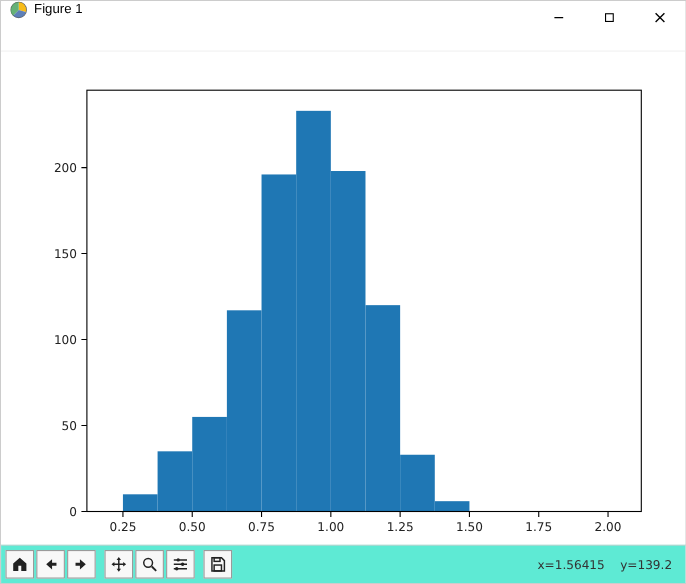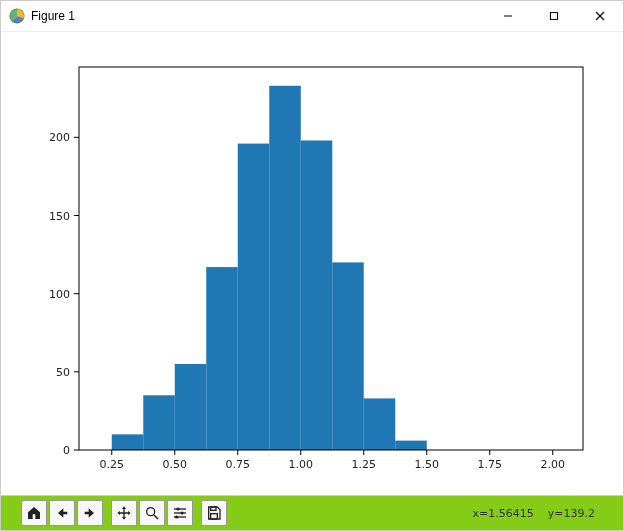--- a/index.html
+++ b/index.html
@@ -18,22 +18,22 @@
     display: flex;
     flex-direction: column;
     border: 1px solid #ccc;
     box-sizing: border-box;
     background: #fff;
   }
   
   .titlebar {
     height: 30px;
     display: flex;
-    align-items: center;
-    padding: 0 0 0 8px;
+    align-items: flex-start;
+    padding: 0 0 15px 8px;
     background: #fff;
     border-bottom: 1px solid #eee;
     user-select: none;
   }
   .titlebar .app-icon {
     width: 16px; height: 16px;
     margin-right: 6px;
     display: inline-flex;
     align-items: center; justify-content: center;
   }
@@ -64,25 +64,25 @@
     font-size: 11px;
     fill: #222;
   }
   .bar { fill: #1f77b4; }
   .axis-frame { fill: none; stroke: #000; stroke-width: 1; }
   .tick { stroke: #000; stroke-width: 1; }
 
   
   .toolbar {
     height: 34px;
-    background: #84cc16;
+    background: #5eead4;
     border-top: 1px solid #d0d0d0;
     display: flex;
     align-items: center;
-    padding: 0 20px;
+    padding: 0 4px;
   }
   .tool-btn {
     width: 26px; height: 26px;
     border: 1px solid #9a9a9a;
     background: #f8f8f8;
     margin-right: 2px;
     display: flex; align-items: center; justify-content: center;
     box-sizing: border-box;
   }
   .tool-sep {

